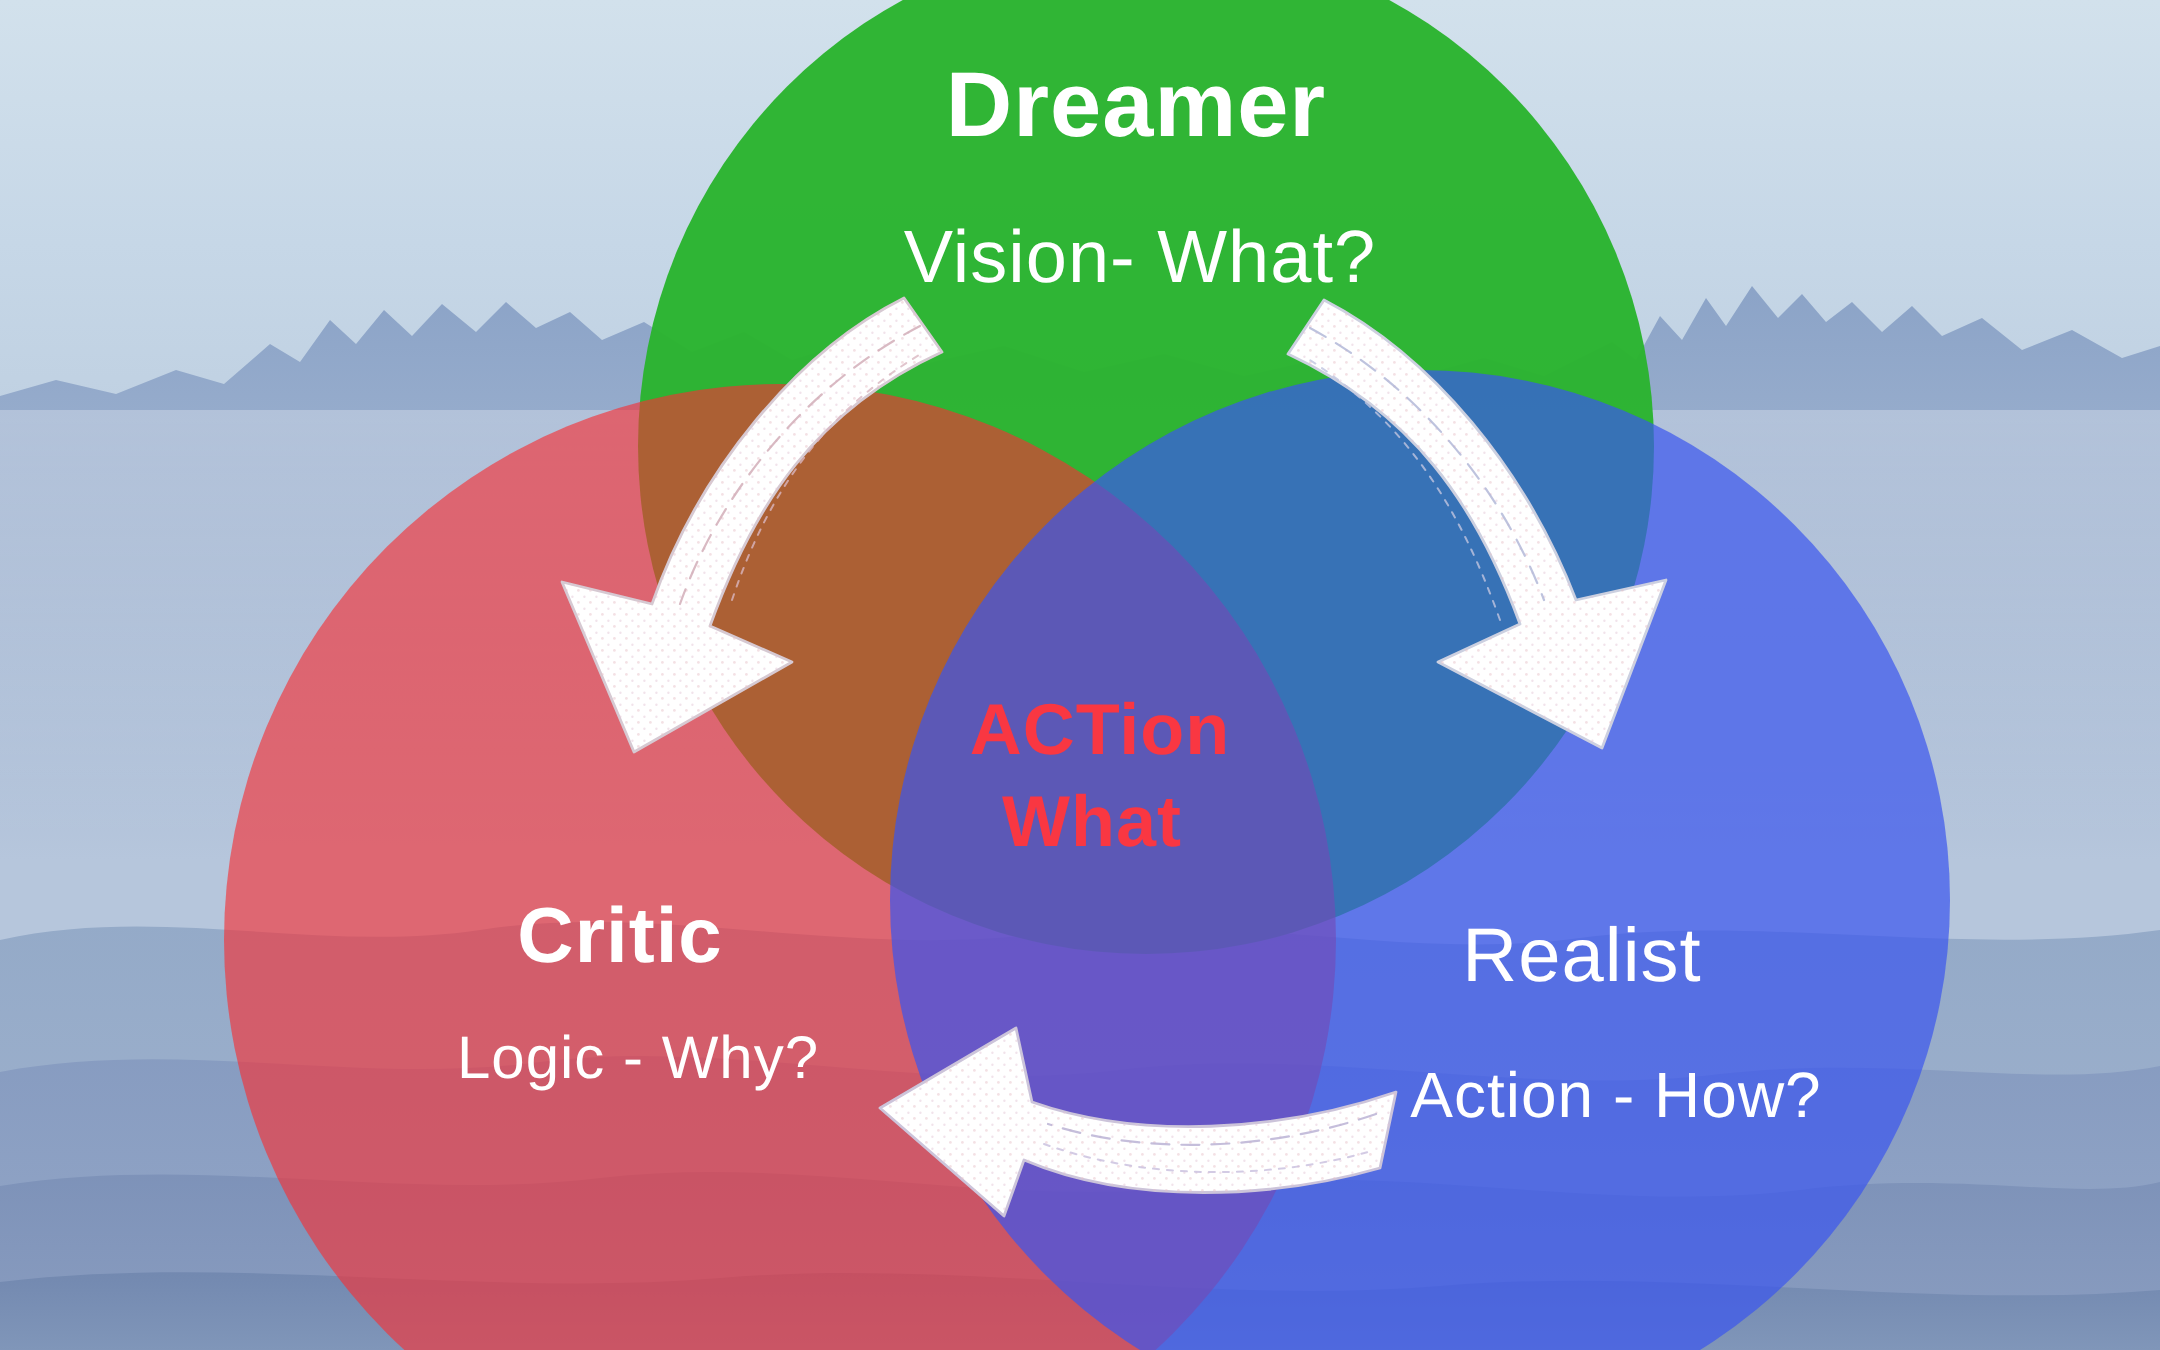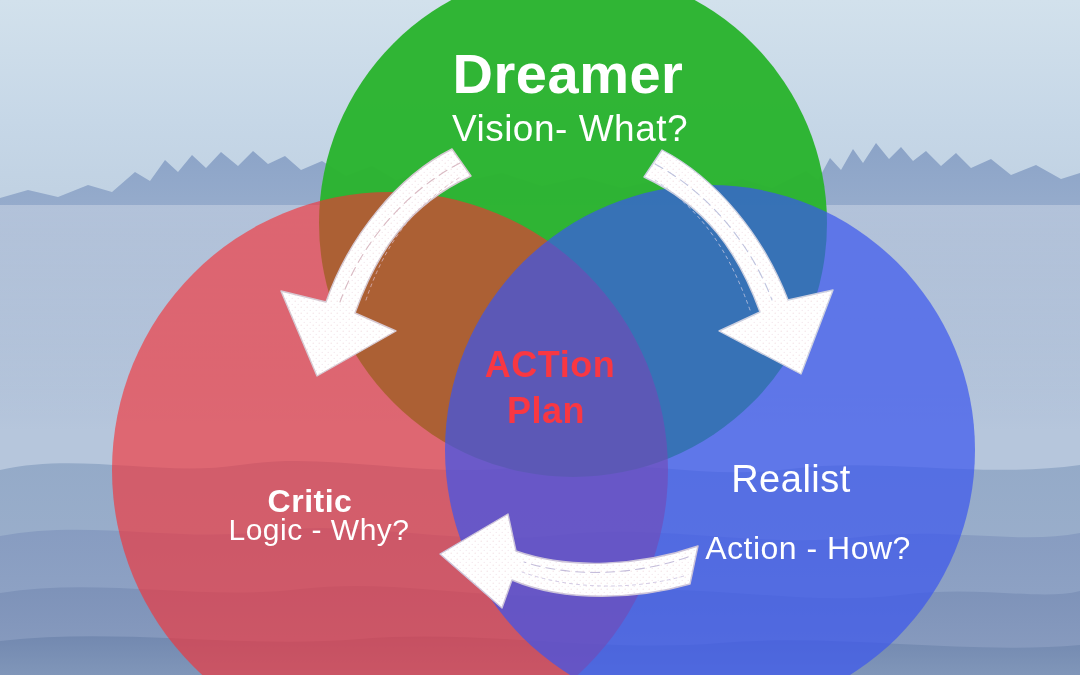--- a/index.html
+++ b/index.html
@@ -8,23 +8,23 @@
     background:linear-gradient(180deg,#d2e1ec 0%,#c6d7e7 18%,#bccddf 38%,#b0c2d8 60%,#a8bbd2 100%);
     font-family:"Liberation Sans", sans-serif;
   }
   .stage svg{position:absolute;left:0;top:0;}
   .label{
     position:absolute;transform:translate(-50%,-50%);
     color:#ffffff;white-space:nowrap;letter-spacing:.5px;text-align:center;
     user-select:none;
   }
   .title-bold{font-weight:700;}
-  .dreamer-title{left:568px;top:73px;font-size:56px;}
+  .dreamer-title{left:568px;top:52px;font-size:46px;}
   .dreamer-sub{left:570px;top:129px;font-size:37px;}
-  .critic-title{left:310px;top:469px;font-size:32px;margin-top:32px;}
+  .critic-title{left:310px;top:469px;font-size:39px;}
   .critic-sub{left:319px;top:530px;font-size:30px;}
   .realist-title{left:791px;top:479px;font-size:38px;font-weight:400;}
   .realist-sub{left:808px;top:548px;font-size:32px;}
   .center-line1{left:550px;top:365px;font-size:36px;font-weight:700;}
   .center-line2{left:546px;top:411px;font-size:36px;font-weight:700;}
 </style>
 </head>
 <body>
 
 <div class="stage">
@@ -107,14 +107,14 @@
   <div class="label title-bold dreamer-title">Dreamer</div>
   <div class="label dreamer-sub">Vision- What?</div>
 
   <div class="label title-bold critic-title">Critic</div>
   <div class="label critic-sub">Logic - Why?</div>
 
   <div class="label realist-title">Realist</div>
   <div class="label realist-sub">Action - How?</div>
 
   <div class="label center-line1" style="color: rgb(249, 55, 66);">ACTion</div>
-  <div class="label center-line2" style="color: rgb(249, 55, 66);">Plan</div>
+  <div class="label center-line2" style="color: rgb(249, 55, 66);">What</div>
 </div>
 
 </body></html>

